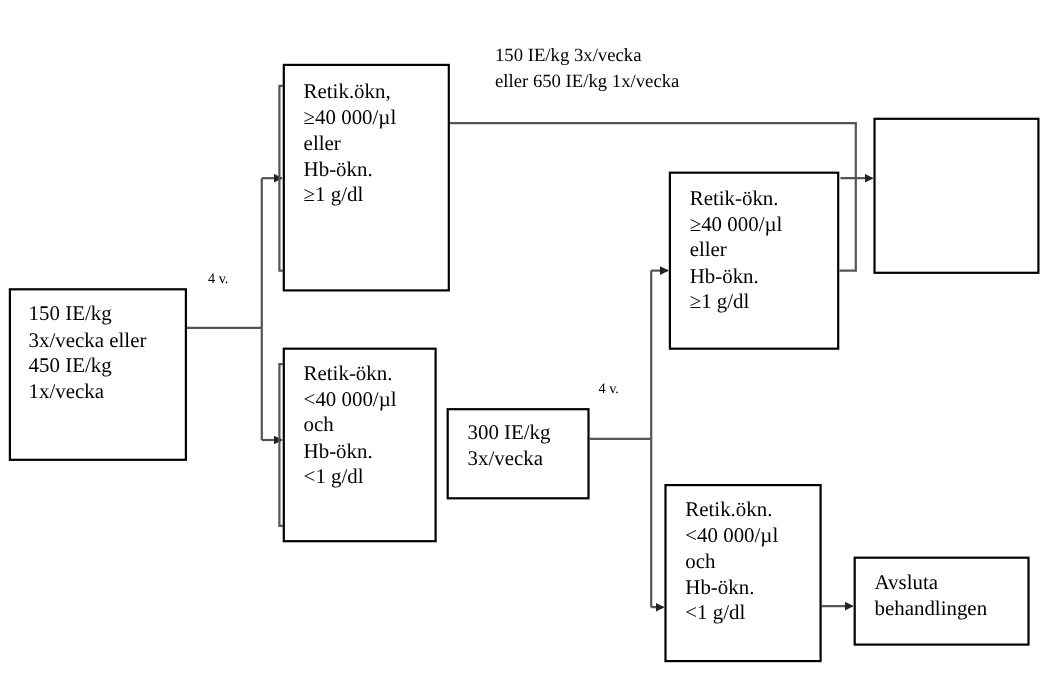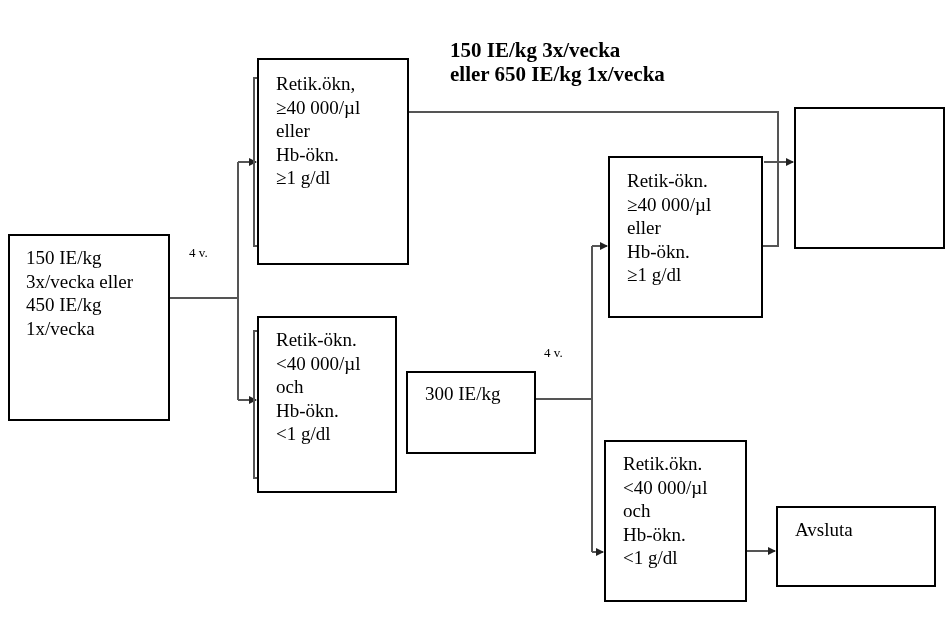--- a/index.html
+++ b/index.html
@@ -2,21 +2,21 @@
 <html><head>
   <meta charset="utf-8">
   <style>
     html, body { margin: 0; padding: 0; background: #ffffff; }
     body { width: 951px; height: 617px; position: relative; overflow: hidden;
            font-family: "Liberation Serif", "DejaVu Serif", serif; color: #000; }
     .box { position: absolute; border: 2px solid #000000; background: #fff; box-sizing: border-box;
            font-size: 19px; line-height: 23.5px; }
     .box .line { display: block; white-space: nowrap; }
     .label { position: absolute; font-size: 13px; white-space: nowrap; }
-    .note { position: absolute; font-size: 21px; line-height: 24px; white-space: nowrap; font-weight: bold; }
+    .note { position: absolute; font-size: 17px; line-height: 24px; white-space: nowrap; }
     svg.conn { position: absolute; left: 0; top: 0; }
   </style>
 </head>
 <body>
 
 <svg class="conn" width="951" height="617">
   <defs>
     <marker id="arrow" markerWidth="8" markerHeight="8" refX="7" refY="4" orient="auto" markerUnits="userSpaceOnUse">
       <path d="M0,0 L8,4 L0,8 z" fill="#222"></path>
     </marker>
@@ -37,21 +37,21 @@
 
     <line x1="526" y1="399" x2="592" y2="399"></line>
     <line x1="592" y1="246" x2="592" y2="552"></line>
     <polyline points="592,246 607,246" marker-end="url(#arrow)"></polyline>
     <polyline points="592,552 603,552" marker-end="url(#arrow)"></polyline>
 
     <polyline points="746,551 775,551" marker-end="url(#arrow)"></polyline>
   </g>
 </svg>
 
-<div class="box" style="left:8px; top:234px; width:162px; height:187px; padding:10px 0 0 16px;">
+<div class="box" style="left:8px; top:262px; width:162px; height:157px; padding:10px 0 0 16px;">
   <span class="line">150 IE/kg</span>
   <span class="line">3x/vecka eller</span>
   <span class="line">450 IE/kg</span>
   <span class="line">1x/vecka</span>
 </div>
 
 <div class="label" style="left:189px; top:245px;">4 v.</div>
 
 <div class="box" style="left:257px; top:58px; width:152px; height:207px; padding:12px 0 0 17px;">
   <span class="line">Retik.ökn,</span>
@@ -64,20 +64,21 @@
 <div class="box" style="left:257px; top:316px; width:140px; height:177px; padding:10px 0 0 17px;">
   <span class="line">Retik-ökn.</span>
   <span class="line">&lt;40 000/µl</span>
   <span class="line">och</span>
   <span class="line">Hb-ökn.</span>
   <span class="line">&lt;1 g/dl</span>
 </div>
 
 <div class="box" style="left:406px; top:371px; width:130px; height:83px; padding:9px 0 0 17px;">
   <span class="line">300 IE/kg</span>
+  <span class="line">3x/vecka</span>
 </div>
 
 <div class="note" style="left:450px; top:38px;">
   <span class="line" style="display:block">150 IE/kg 3x/vecka</span>
   <span class="line" style="display:block">eller 650 IE/kg 1x/vecka</span>
 </div>
 
 <div class="label" style="left:544px; top:345px;">4 v.</div>
 
 <div class="box" style="left:608px; top:156px; width:155px; height:162px; padding:11px 0 0 17px;">
@@ -94,13 +95,14 @@
 <div class="box" style="left:604px; top:440px; width:143px; height:162px; padding:10px 0 0 17px;">
   <span class="line">Retik.ökn.</span>
   <span class="line">&lt;40 000/µl</span>
   <span class="line">och</span>
   <span class="line">Hb-ökn.</span>
   <span class="line">&lt;1 g/dl</span>
 </div>
 
 <div class="box" style="left:776px; top:506px; width:160px; height:81px; padding:10px 0 0 17px;">
   <span class="line">Avsluta</span>
+  <span class="line">behandlingen</span>
 </div>
 
 </body></html>

